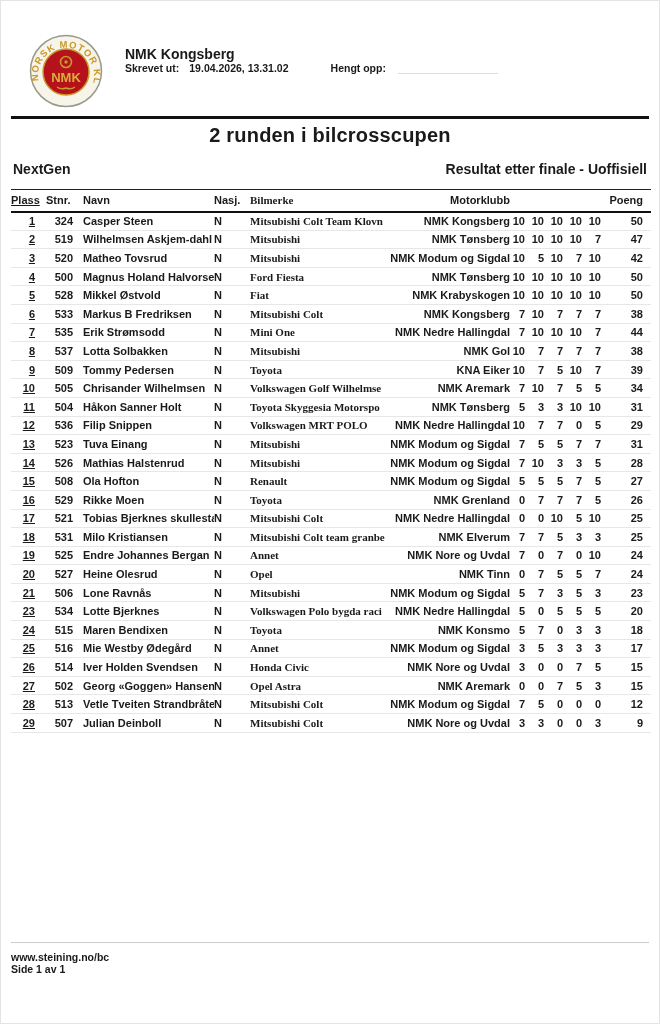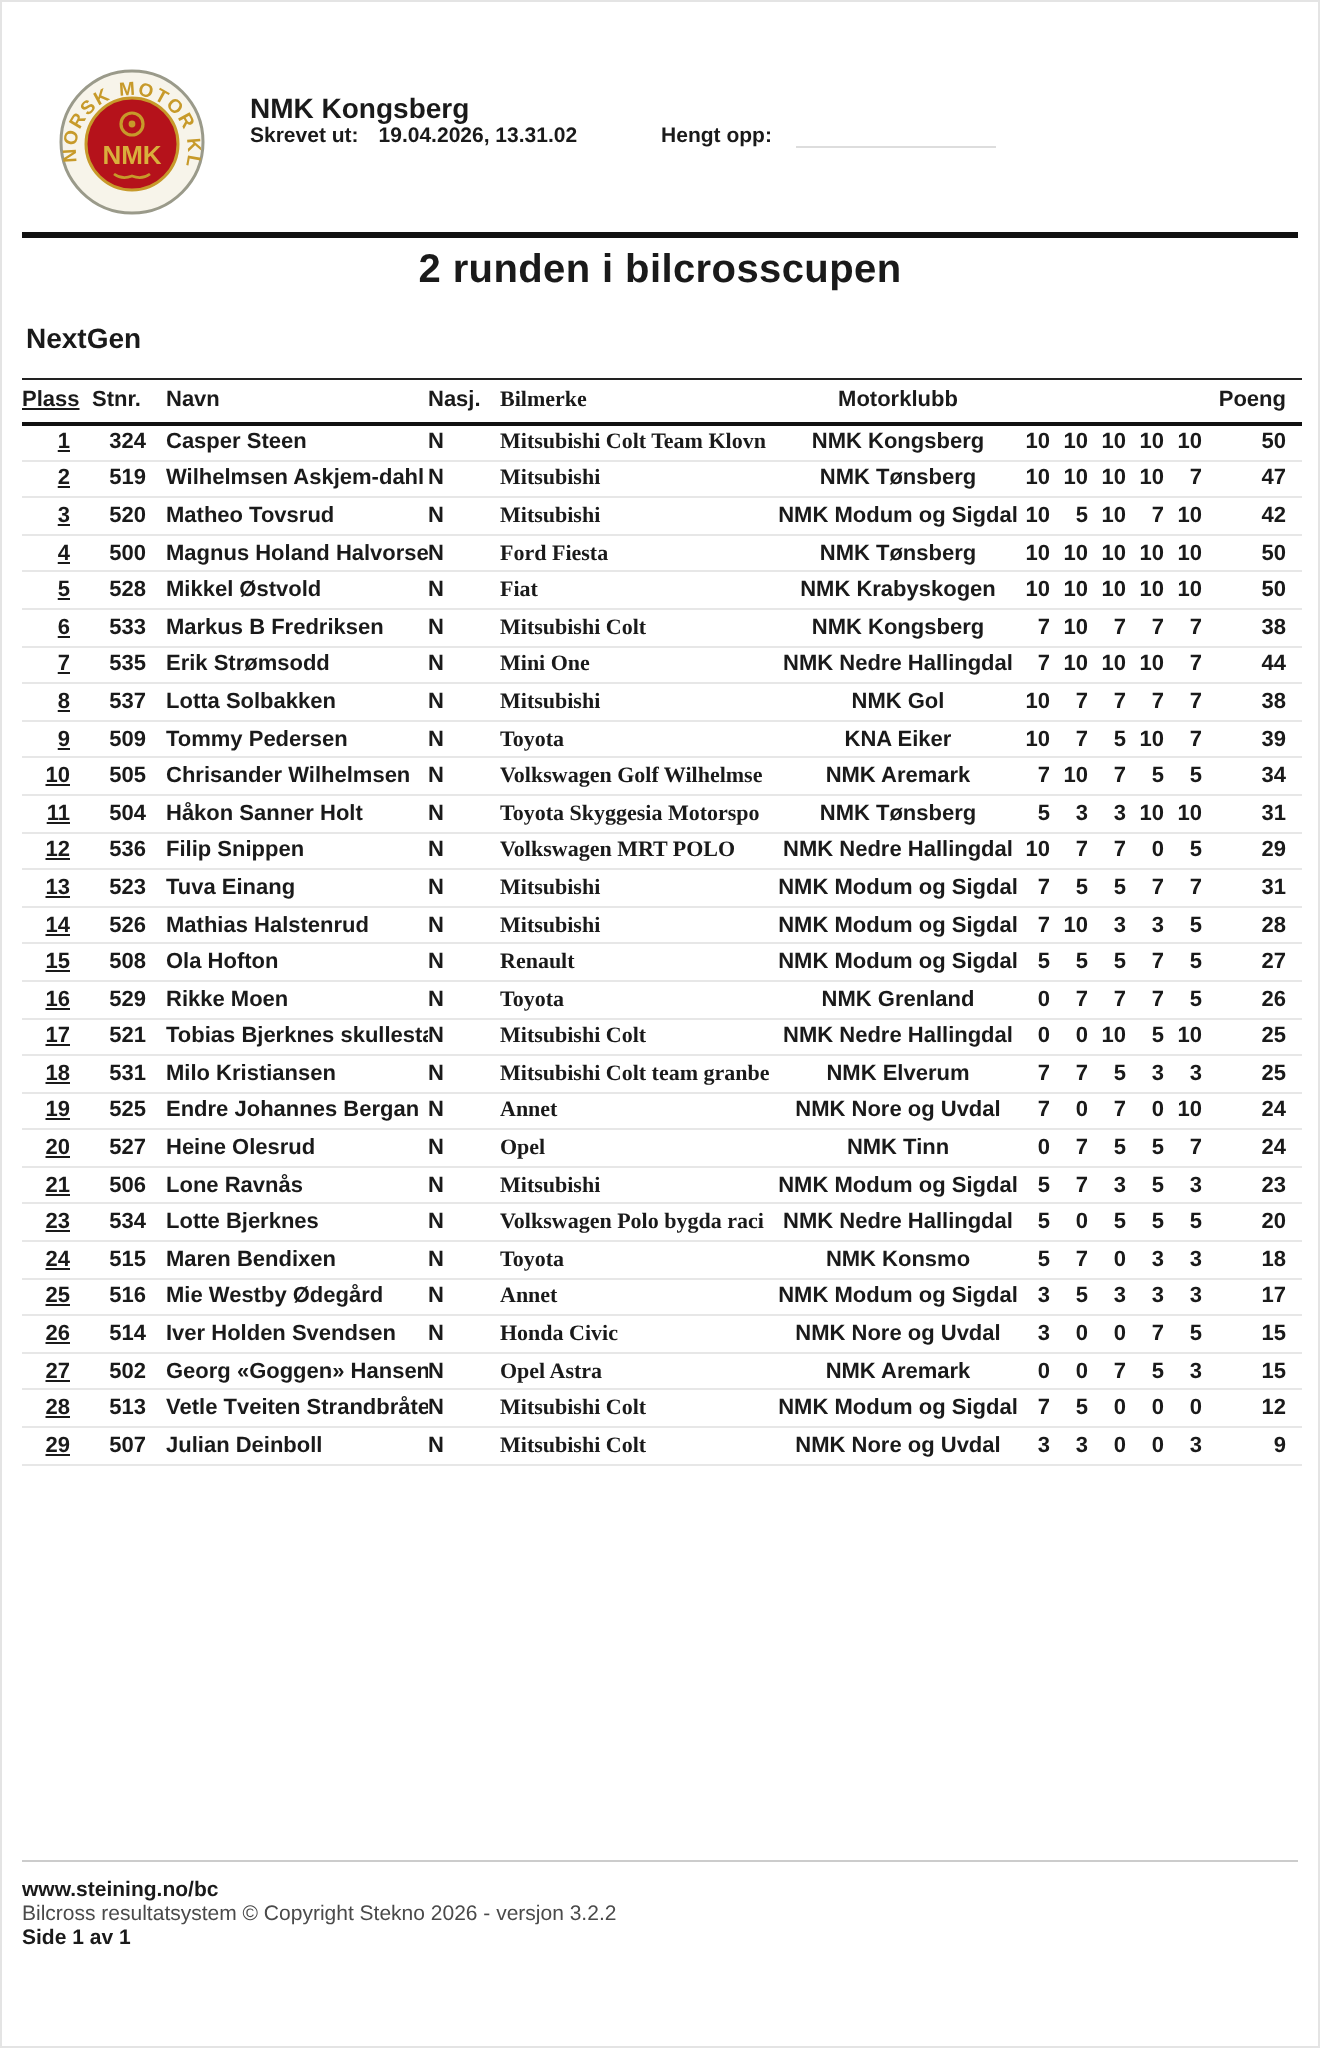--- a/index.html
+++ b/index.html
@@ -42,21 +42,21 @@
   th, td { font-size:11px; font-weight:bold; white-space:nowrap; overflow:hidden; padding:0; }
   thead tr { border-top:1.5px solid #222; border-bottom:2.5px solid #111; }
   thead th { text-align:left; height:22px; vertical-align:middle; }
   tbody td { height:18.6px; vertical-align:middle; }
   tbody tr { border-bottom:1px solid #e7e7e7; }
   .c-plass  { width:30px; text-align:right; padding-right:6px;text-decoration:underline; }
   .c-stnr   { width:38px; text-align:right; padding-right:6px; }
   .c-navn   { width:135px; text-align:left; padding-left:4px; }
   .c-nasj   { width:36px; text-align:left; }
   .c-bil    { width:138px; text-align:left;font-family:Liberation Serif, serif; }
-  .c-klubb  { width:122px; text-align:center; }
+  .c-klubb  { width:122px; text-align:right; }
   .c-h      { width:19px; text-align:right; padding-right:4px; }
   .c-poeng  { width:46px; text-align:right; padding-right:8px; }
   th.c-plass { text-align:left; padding-left:0; padding-right:0; }
   th.c-stnr  { text-align:left; padding-right:0; padding-left:5px; }
 
   
   .footer {
     position:absolute; left:10px; right:10px; bottom:48px;
     border-top:1px solid #ccc; padding-top:8px;
     display:flex; justify-content:space-between; align-items:baseline;flex-direction:column;
@@ -95,20 +95,21 @@
       </div>
     </div>
   </div>
 
   <div class="rule-thick"></div>
 
   <div class="doc-title">2 runden i bilcrosscupen</div>
 
   <div class="section-row">
     <div class="class-name">NextGen</div>
+    <div class="status-text">Resultat etter finale - Uoffisiell</div>
   </div>
 
   <table>
     <thead>
       <tr>
         <th class="c-plass">Plass</th>
         <th class="c-stnr">Stnr.</th>
         <th class="c-navn">Navn</th>
         <th class="c-nasj">Nasj.</th>
         <th class="c-bil">Bilmerke</th>
@@ -512,17 +513,16 @@
           <td class="c-h">0</td>
           <td class="c-h">0</td>
           <td class="c-h">3</td>
           <td class="c-poeng">9</td>
         </tr>
       </tbody>
   </table>
 
   <div class="footer">
     <span class="footer-left">www.steining.no/bc</span>
-    <span class="footer-center">Bilcross resultatsystem © Copyright Stekno 2026 - versjon 3.2.2</span>
     <span class="footer-right">Side 1 av 1</span>
   </div>
 
 </div>
 
 </body></html>

